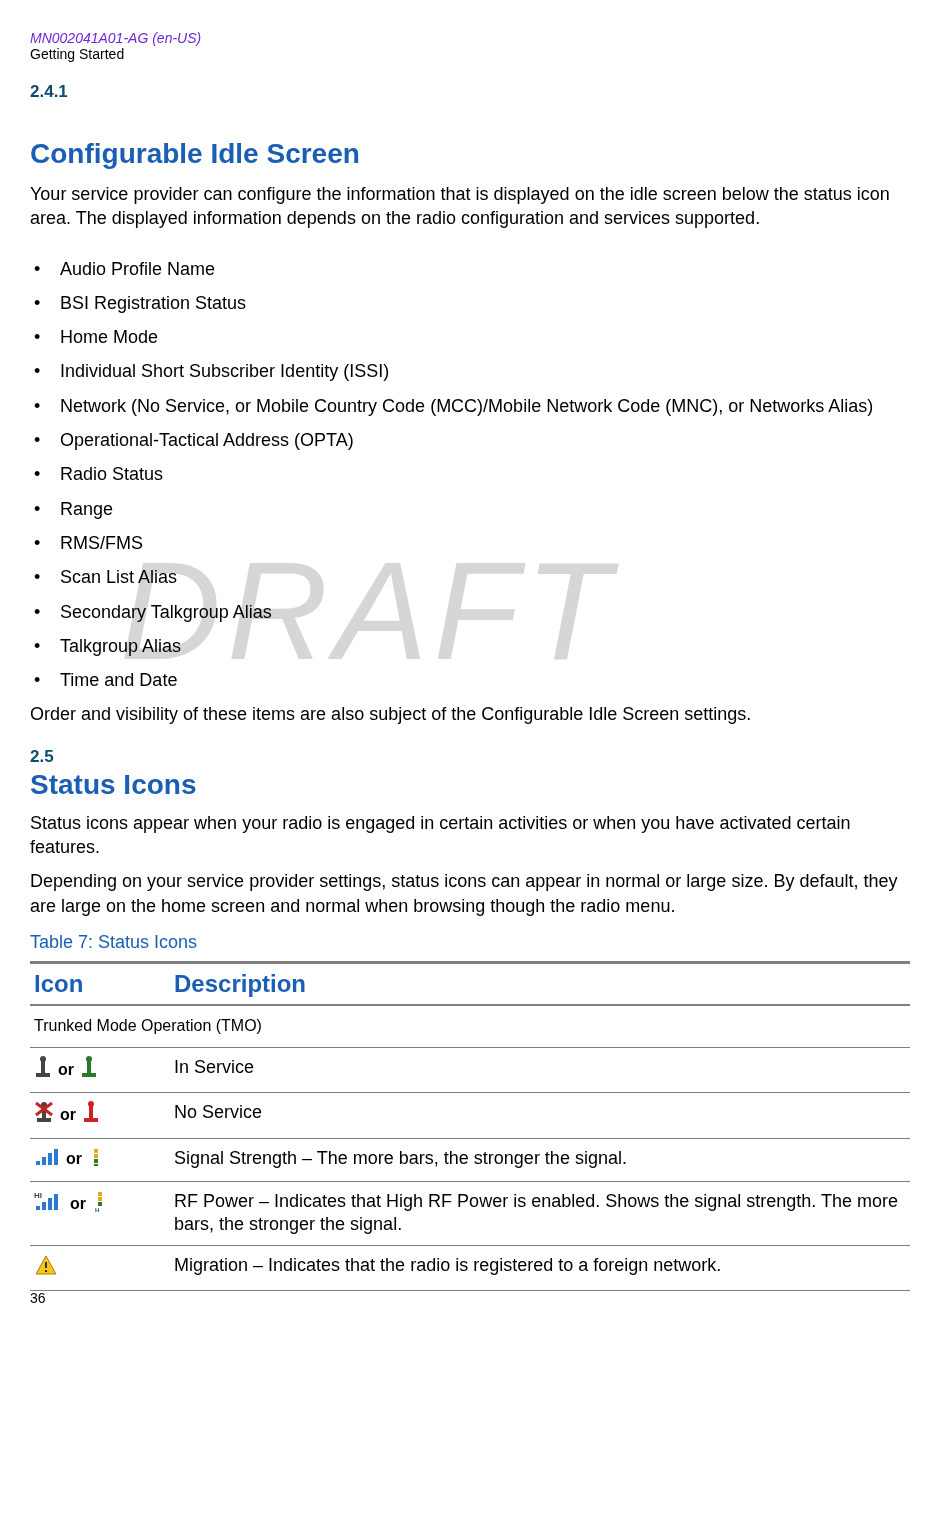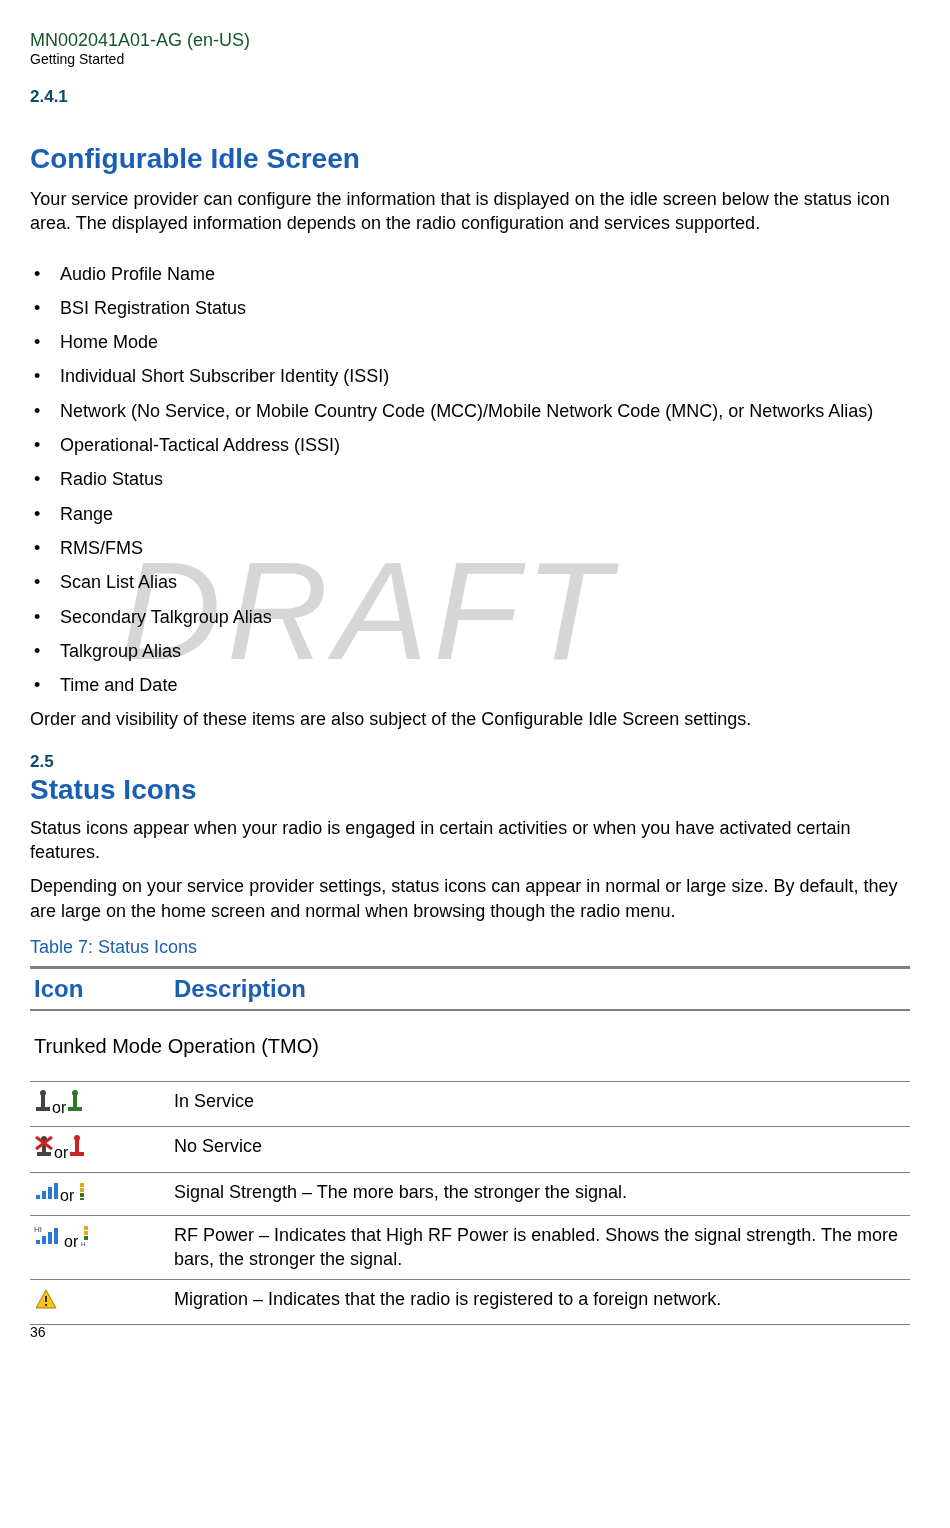--- a/index.html
+++ b/index.html
@@ -10,22 +10,23 @@
     body {
       font-family: Arial, Helvetica, sans-serif;
       font-size: 18px;
       color: #000;
       background: #fff;
       width: 950px;
       padding: 30px 40px 30px 30px;
       position: relative;
     }
     .header-line1 {
-      font-size: 18px;
-      color: #14532d;
+      font-size: 14px;
+      color: #6d28d9;
+      font-style: italic;
     }
     .header-line2 {
       font-size: 14px;
       color: #000;
       margin-bottom: 20px;
     }
     .section-num {
       color: #0c4a6e;
       font-size: 17px;
       font-weight: bold;
@@ -107,26 +108,28 @@
       width: 140px;
     }
     table.status-table tbody td {
       padding: 8px 4px;
       font-size: 18px;
       vertical-align: top;
       border-bottom: 1px solid #808080;
       line-height: 1.3;
     }
     table.status-table tbody tr.group-row td {
-      font-size: 20px;
-      padding: 22px 4px;
+      font-size: 16px;
+      padding: 10px 4px;
     }
     .icon-cell {
       display: flex;
-      align-items: flex-end;
+      align-items: center;
+      gap: 6px;
+      font-weight: bold;
     }
     .icon-cell .or-text {
       font-size: 16px;
     }
     .icon-box {
       display: inline-block;
       vertical-align: middle;
     }
     .page-number {
       position: absolute;
@@ -151,21 +154,21 @@
 <div class="section-num">2.4.1</div>
 <div class="section-title-blue">Configurable Idle Screen</div>
 <p class="body-text">Your service provider can configure the information that is displayed on the idle screen below the status icon area. The displayed information depends on the radio configuration and services supported.</p>
 
 <ul class="bullet-list">
   <li>Audio Profile Name</li>
   <li>BSI Registration Status</li>
   <li>Home Mode</li>
   <li>Individual Short Subscriber Identity (ISSI)</li>
   <li>Network (No Service, or Mobile Country Code (MCC)/Mobile Network Code (MNC), or Networks Alias)</li>
-  <li>Operational-Tactical Address (ISSI)</li>
+  <li>Operational-Tactical Address (OPTA)</li>
   <li>Radio Status</li>
   <li>Range</li>
   <li>RMS/FMS</li>
   <li>Scan List Alias</li>
   <li>Secondary Talkgroup Alias</li>
   <li>Talkgroup Alias</li>
   <li>Time and Date</li>
 </ul>
 
 <p class="body-text">Order and visibility of these items are also subject of the Configurable Idle Screen settings.</p>

